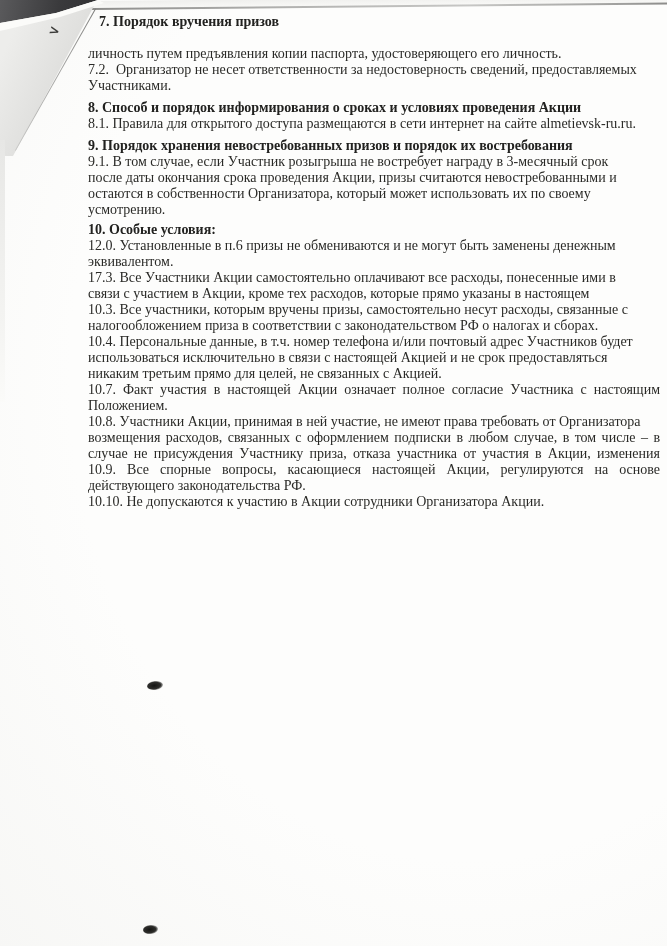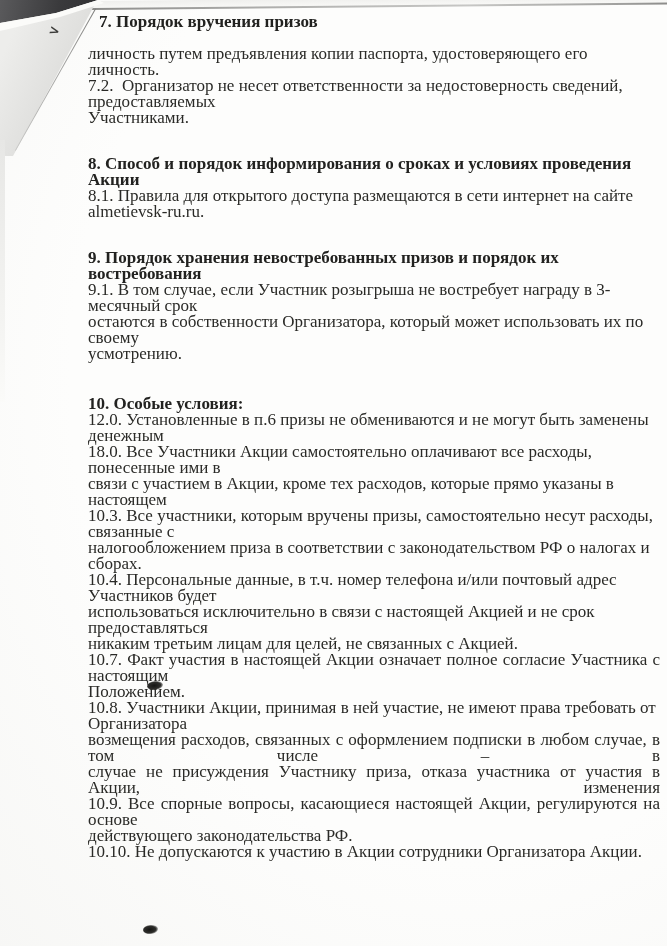--- a/index.html
+++ b/index.html
@@ -67,28 +67,28 @@
     position:absolute; border-radius:50%;
     background:radial-gradient(ellipse at 45% 50%, #151513 0%, #2d2d2b 52%, rgba(110,110,108,0.35) 76%, rgba(110,110,108,0) 88%);
   }
   .ink-1 { left:147px; top:681px; width:16px; height:9px; transform:rotate(-7deg); }
   .ink-2 { left:143px; top:925px; width:15px; height:9px; transform:rotate(-5deg); }
 
   
   .textcol {
     position:absolute; left:88px; top:14px; width:572px;
     color:#2a2a27;
-    font-size:17px; line-height:16px;
+    font-size:14px; line-height:16px;
     -webkit-font-smoothing:antialiased;
   }
   .ln { white-space:pre-wrap; min-height:16px; }
   .hd { font-weight:bold; color:#222220; }
   .hd7 { padding-left:11px; margin-bottom:16px; }
-  .sec-8, .sec-9 { margin-top:30px; }
-  .sec-10 { margin-top:34px; }
+  .sec-8, .sec-9 { margin-top:6px; }
+  .sec-10 { margin-top:4px; }
   .just { text-align:justify; text-align-last:justify; }
 </style>
 </head>
 <body>
 
 <div class="page"></div>
 
 <div class="top-edge-band"></div>
 <div class="top-edge-line"></div>
 <div class="corner-shadow"></div>
@@ -110,34 +110,36 @@
   </div>
 
   <div class="sec-8">
     <div class="ln hd">8. Способ и порядок информирования о сроках и условиях проведения Акции</div>
     <div class="ln">8.1. Правила для открытого доступа размещаются в сети интернет на сайте almetievsk-ru.ru.</div>
   </div>
 
   <div class="sec-9">
     <div class="ln hd">9. Порядок хранения невостребованных призов и порядок их востребования</div>
     <div class="ln">9.1. В том случае, если Участник розыгрыша не востребует награду в 3-месячный срок</div>
+    <div class="ln">после даты окончания срока проведения Акции, призы считаются невостребованными и</div>
     <div class="ln">остаются в собственности Организатора, который может использовать их по своему</div>
     <div class="ln">усмотрению.</div>
   </div>
 
   <div class="sec-10">
     <div class="ln hd">10. Особые условия:</div>
     <div class="ln">12.0. Установленные в п.6 призы не обмениваются и не могут быть заменены денежным</div>
-    <div class="ln">18.0. Все Участники Акции самостоятельно оплачивают все расходы, понесенные ими в</div>
+    <div class="ln">эквивалентом.</div>
+    <div class="ln">17.3. Все Участники Акции самостоятельно оплачивают все расходы, понесенные ими в</div>
     <div class="ln">связи с участием в Акции, кроме тех расходов, которые прямо указаны в настоящем</div>
     <div class="ln">10.3. Все участники, которым вручены призы, самостоятельно несут расходы, связанные с</div>
     <div class="ln">налогообложением приза в соответствии с законодательством РФ о налогах и сборах.</div>
     <div class="ln">10.4. Персональные данные, в т.ч. номер телефона и/или почтовый адрес Участников будет</div>
     <div class="ln">использоваться исключительно в связи с настоящей Акцией и не срок предоставляться</div>
-    <div class="ln">никаким третьим лицам для целей, не связанных с Акцией.</div>
+    <div class="ln">никаким третьим прямо для целей, не связанных с Акцией.</div>
     <div class="ln just">10.7. Факт участия в настоящей Акции означает полное согласие Участника с настоящим</div>
     <div class="ln">Положением.</div>
     <div class="ln">10.8. Участники Акции, принимая в ней участие, не имеют права требовать от Организатора</div>
     <div class="ln just">возмещения расходов, связанных с оформлением подписки в любом случае, в том числе – в</div>
     <div class="ln just">случае не присуждения Участнику приза, отказа участника от участия в Акции, изменения</div>
     <div class="ln just">10.9. Все спорные вопросы, касающиеся настоящей Акции, регулируются на основе</div>
     <div class="ln">действующего законодательства РФ.</div>
     <div class="ln">10.10. Не допускаются к участию в Акции сотрудники Организатора Акции.</div>
   </div>
 

